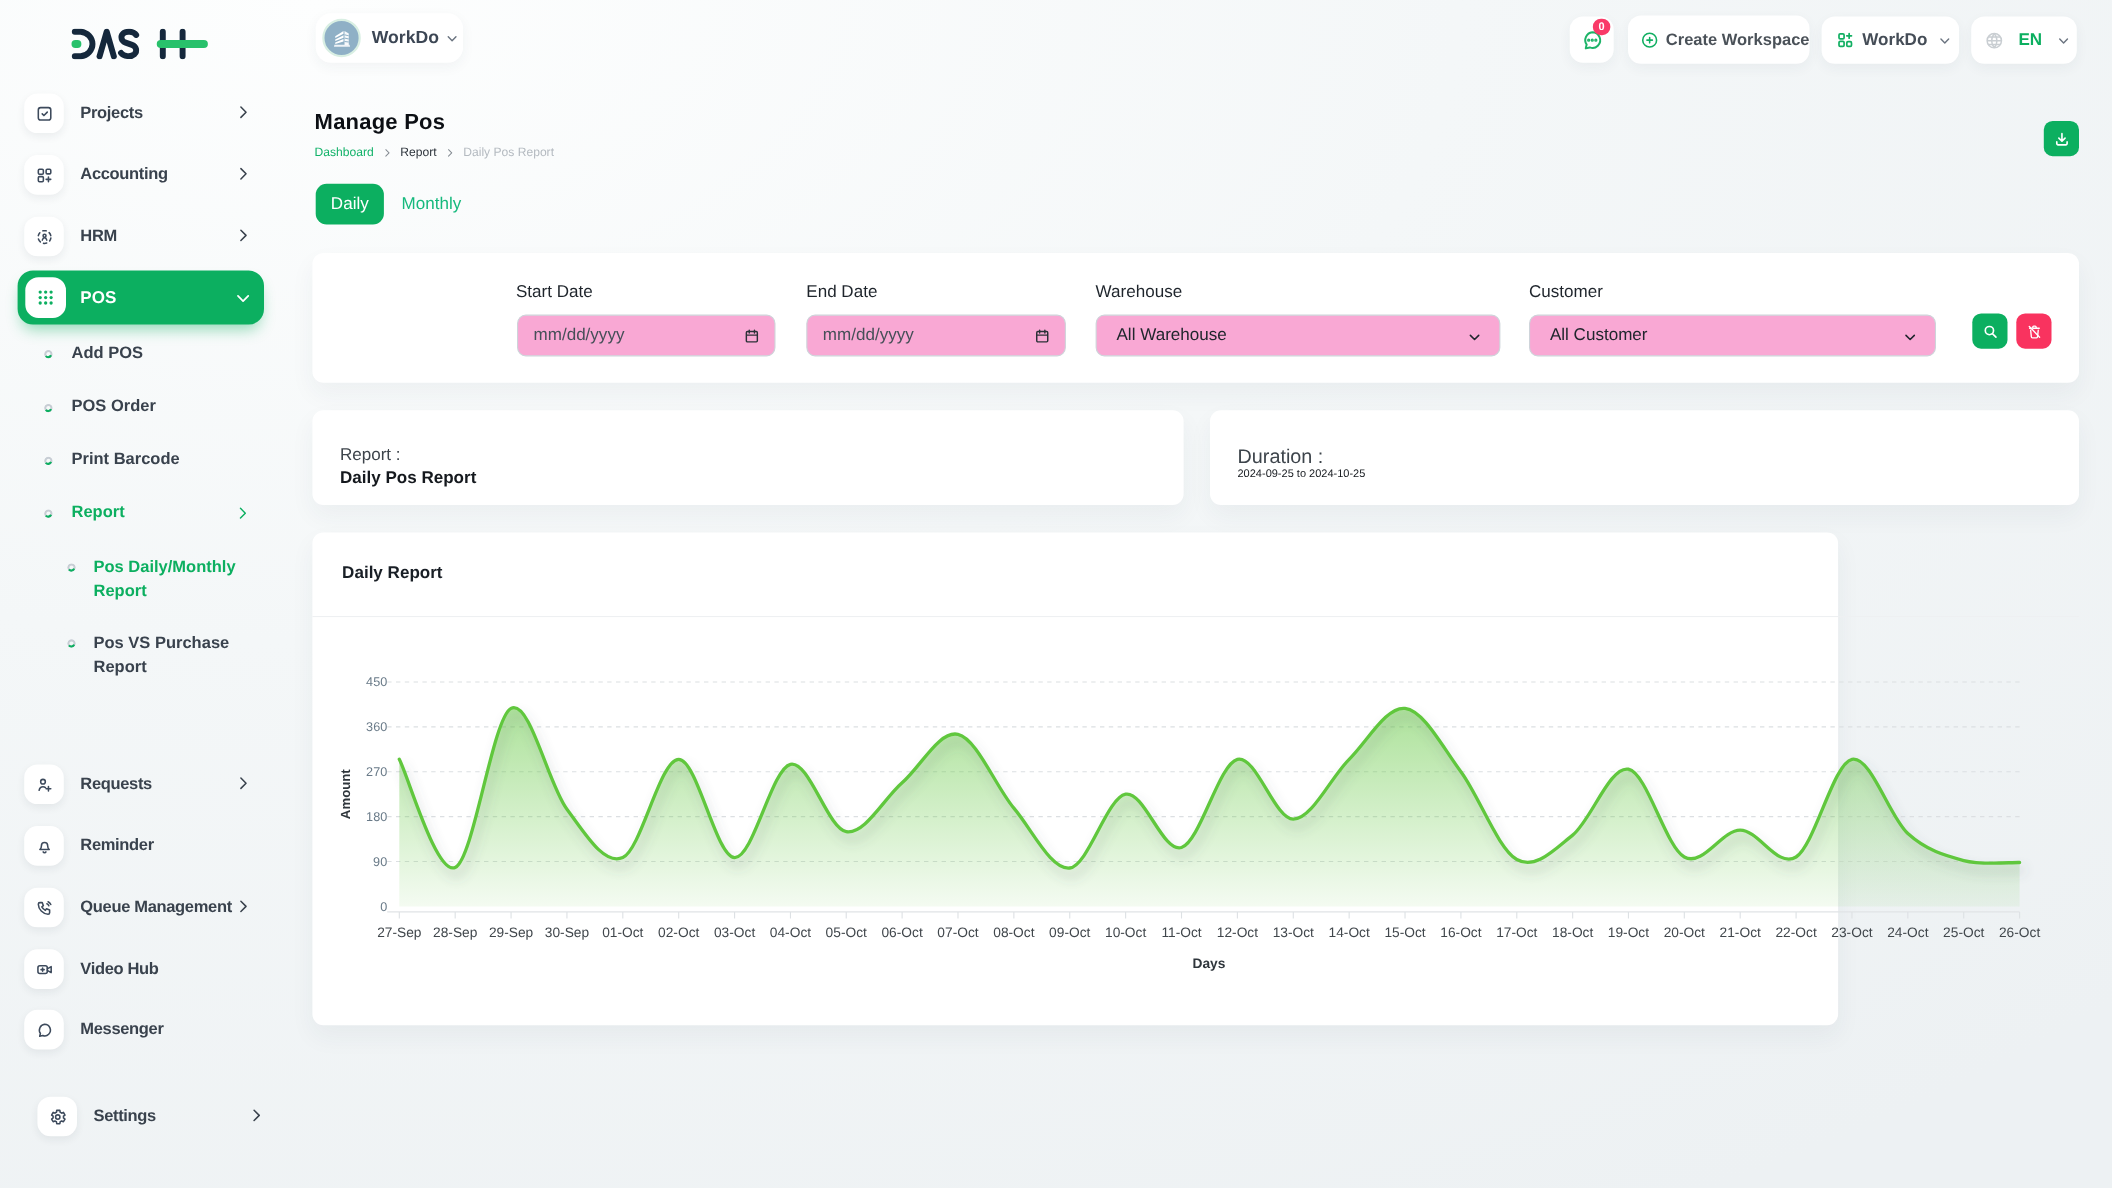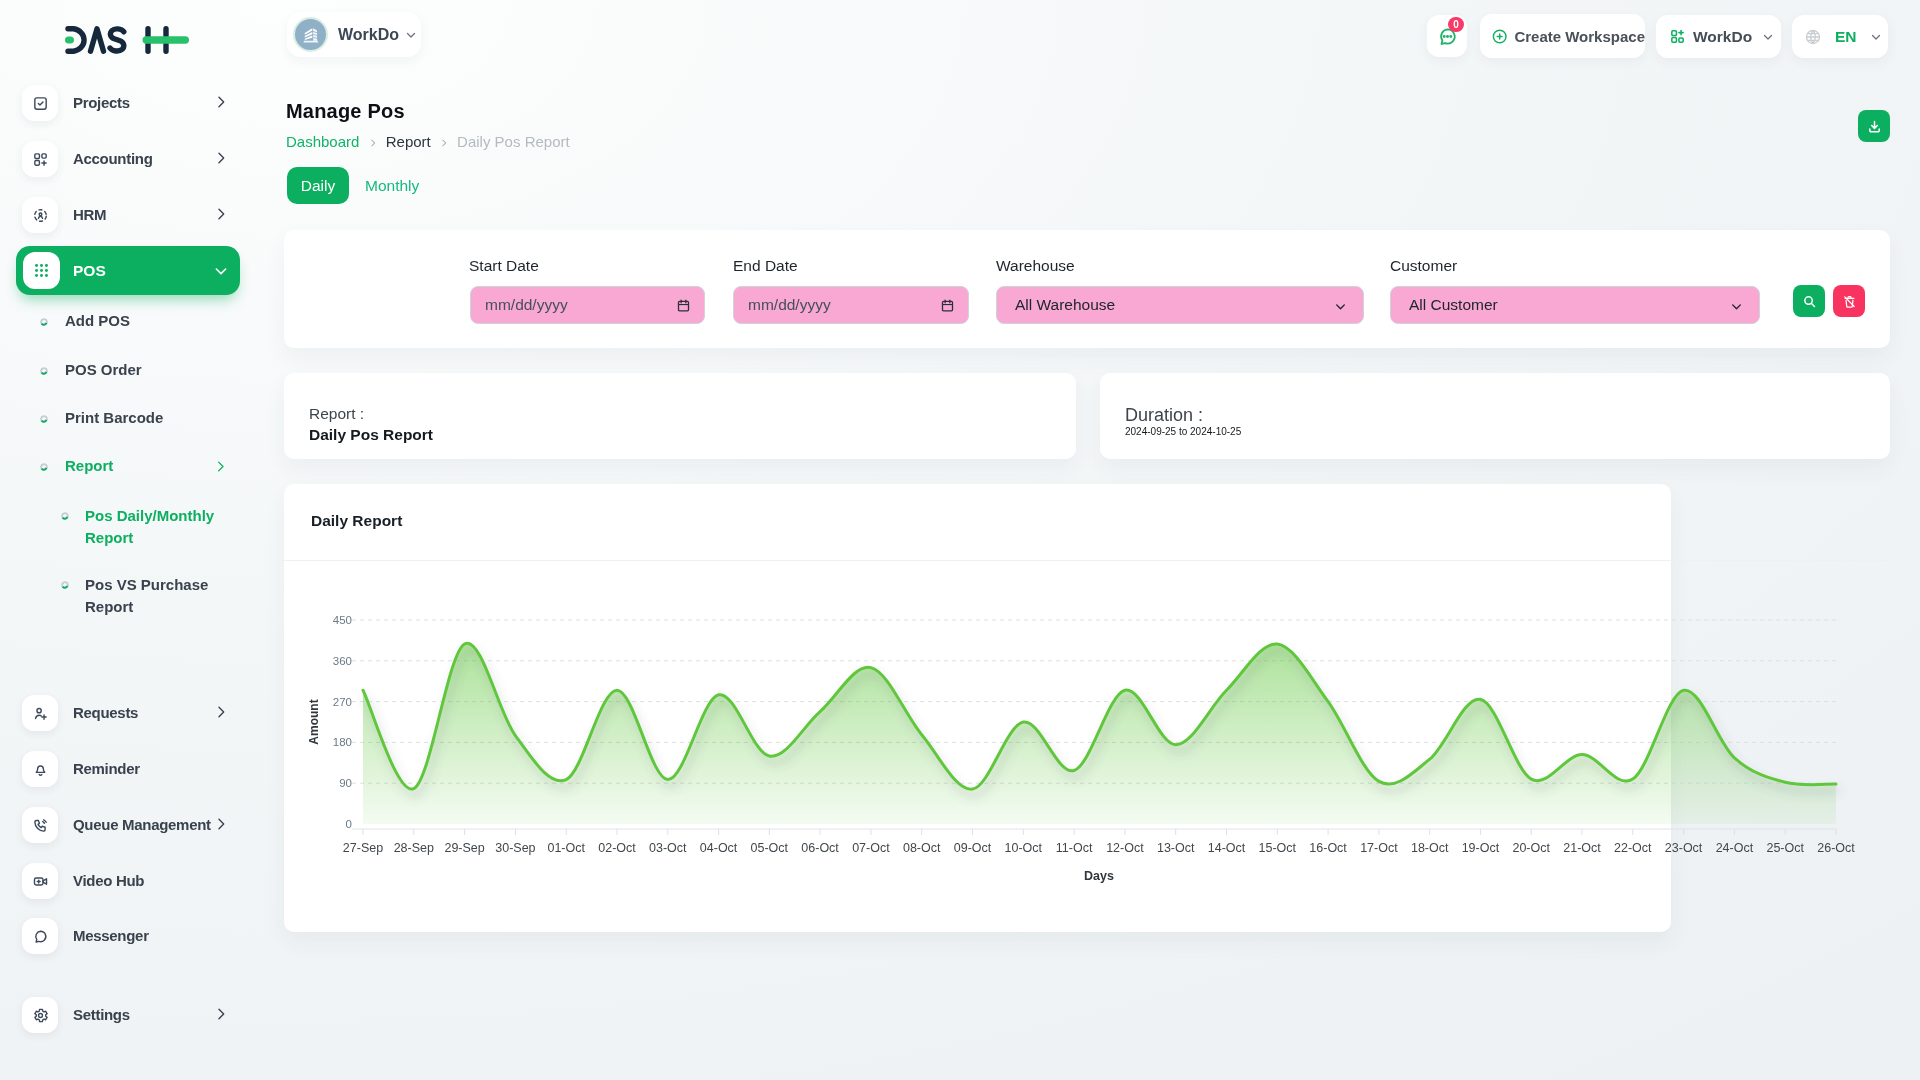--- a/index.html
+++ b/index.html
@@ -35,21 +35,21 @@
   .btn-daily { position:absolute; left:287px; top:167px; width:62px; height:37px; background:#0caf60; color:#fff;
                font-size:15.5px; font-weight:500; border-radius:10px; display:flex; align-items:center; justify-content:center; }
   .btn-monthly { position:absolute; left:365px; top:167px; font-size:15.5px; font-weight:500; color:#16b97d; line-height:37px; }
 
   
   .flabel { position:absolute; font-size:15.5px; color:#1f252c; }
   .finput { position:absolute; height:38px; background:#f9a8d4; border:1px solid #ced4da; border-radius:8px;
             font-size:15.5px; color:#464f58; display:flex; align-items:center; padding:0 14px; }
   .sqbtn { position:absolute; width:32px; height:32px; border-radius:8px; display:flex; align-items:center; justify-content:center; }
 
-  .bc { font-size:15px; }
+  .bc { font-size:11px; }
 </style>
 </head>
 <body>
 
 <div class="abs" style="left:0;top:0;width:260px;height:1080px;">
 
   <svg class="abs" style="left:64px;top:26px;" width="126" height="28" viewBox="0 0 126 28">
     <g fill="none" stroke="#15283c" stroke-width="5.4" stroke-linecap="round" stroke-linejoin="round">
       <path d="M4 2.8 L9.5 2.8 A 12.2 11.3 0 0 1 9.5 25.2 L4 25.2"></path>
       <path d="M26.5 25.2 L33 2.8 L39.5 25.2"></path>
@@ -209,21 +209,21 @@
   <div class="mitem" style="top:918px;">
     <div class="icobox" style="top:0;">
       <svg width="17" height="17" viewBox="0 0 24 24" fill="none" stroke="#3d4a5c" stroke-width="2" stroke-linecap="round" stroke-linejoin="round">
           <path d="M12 4.5a7.5 7.5 0 0 1 5.3 12.8c-2 2-5 2.6-7.6 1.6l-3.9.9.9-3.6A7.5 7.5 0 0 1 12 4.5z"></path>
         </svg>
     </div>
     <span class="mlabel">Messenger</span>
   </div>
 
 
-  <div class="mitem" style="top:997px;">
+  <div class="mitem" style="top:997px;margin-left:12px;">
     <div class="icobox" style="top:0;">
       <svg width="17" height="17" viewBox="0 0 24 24" fill="none" stroke="#3d4a5c" stroke-width="2" stroke-linecap="round" stroke-linejoin="round">
           <circle cx="12" cy="12" r="2.8"></circle>
           <path d="M19.4 12a7.4 7.4 0 0 0-.1-1.1l2-1.5-2-3.4-2.3 1a7.4 7.4 0 0 0-1.9-1.1L14.7 3.4h-4l-.4 2.5a7.4 7.4 0 0 0-1.9 1.1l-2.3-1-2 3.4 2 1.5a7.4 7.4 0 0 0 0 2.2l-2 1.5 2 3.4 2.3-1a7.4 7.4 0 0 0 1.9 1.1l.4 2.5h4l.4-2.5a7.4 7.4 0 0 0 1.9-1.1l2.3 1 2-3.4-2-1.5c.1-.4.1-.7.1-1.1z"></path>
         </svg>
     </div>
     <span class="mlabel">Settings</span>
     <svg class="mchev" width="16" height="16" viewBox="0 0 24 24" fill="none" stroke="#39424d" stroke-width="2.1" stroke-linecap="round" stroke-linejoin="round">
         <path d="M9 5l7 7-7 7"></path>
       </svg>

